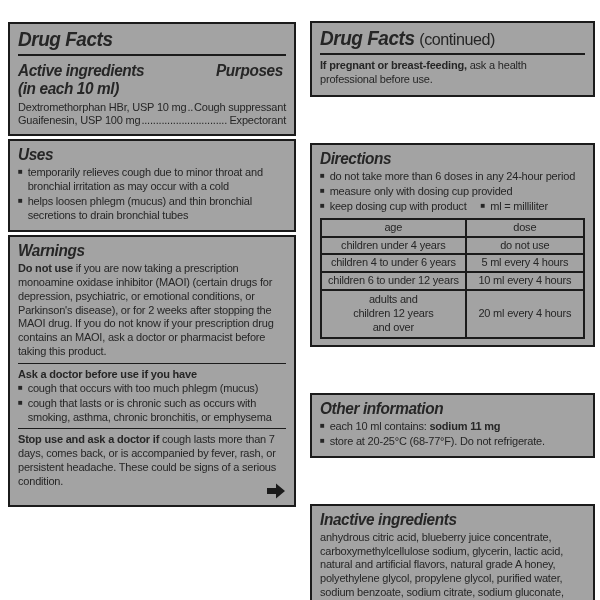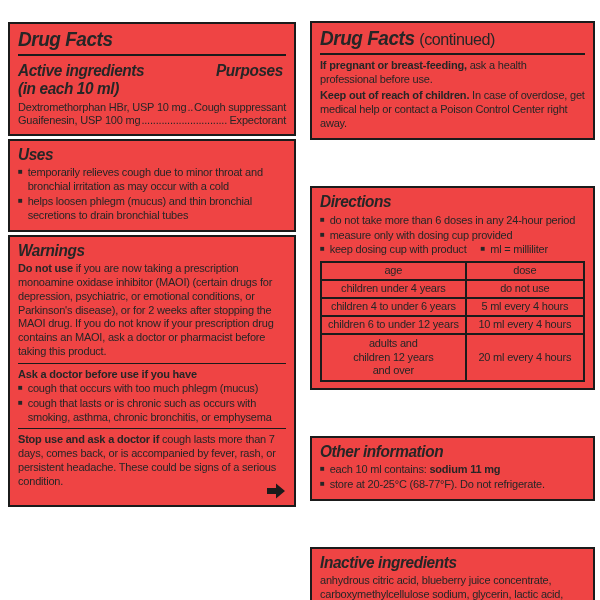--- a/index.html
+++ b/index.html
@@ -1,21 +1,21 @@
 <!DOCTYPE html>
 <html><head>
 <meta charset="utf-8">
 <style>
   html,body{margin:0;padding:0;background:#ffffff;}
   .stage{position:relative;width:600px;height:600px;background:#ffffff;overflow:hidden;
          font-family:"Liberation Sans","DejaVu Sans",sans-serif;color:#262626;}
   .col{position:absolute;display:flex;flex-direction:column;gap:3px;}
   .col-left{left:8px;top:22px;width:288px;}
   .col-right{left:310px;top:21px;width:285px;gap:46px;}
-  .box{background:#ef4444;border:2.5px solid #1b1b1b;padding:3px 8px 6px 8px;
+  .box{background:#a3a3a3;border:2.5px solid #1b1b1b;padding:3px 8px 6px 8px;
        font-size:11px;line-height:1.26;letter-spacing:-0.2px;}
   .df-title{font-style:italic;font-weight:bold;font-size:20px;letter-spacing:-0.5px;
             display:inline-block;transform:scaleX(0.95);transform-origin:left;}
   .df-cont{font-style:normal;font-weight:normal;font-size:17px;}
   .title-rule{border-bottom:2px solid #1b1b1b;margin:2px 0 4px 0;}
   .sec-head{font-style:italic;font-weight:bold;font-size:16px;letter-spacing:-0.4px;
             display:inline-block;transform:scaleX(0.96);transform-origin:left;margin:1px 0 1px 0;}
   .sub-head{font-weight:bold;}
   .hrow{display:flex;justify-content:space-between;align-items:flex-end;}
   .ing-row{display:flex;align-items:baseline;white-space:nowrap;justify-content:space-between;}
@@ -106,21 +106,20 @@
 
   <div class="col col-right">
 
     <div class="box">
       <div>
         <span class="df-title"><span>Drug Facts</span> <span class="df-cont">(continued)</span></span>
       </div>
       <div class="title-rule"></div>
 
       <p class="para"><span class="bold">If pregnant or breast-feeding,</span><span> ask a health professional before use.</span></p>
-      <p class="para"><span class="bold">Keep out of reach of children.</span><span> In case of overdose, get medical help or contact a Poison Control Center right away.</span></p>
     </div>
 
     <div class="box">
       <span class="sec-head">Directions</span>
       <div class="bullet">
         <span class="sq">■</span>
         <span>do not take more than 6 doses in any 24-hour period</span>
       </div>
       <div class="bullet">
         <span class="sq">■</span>

